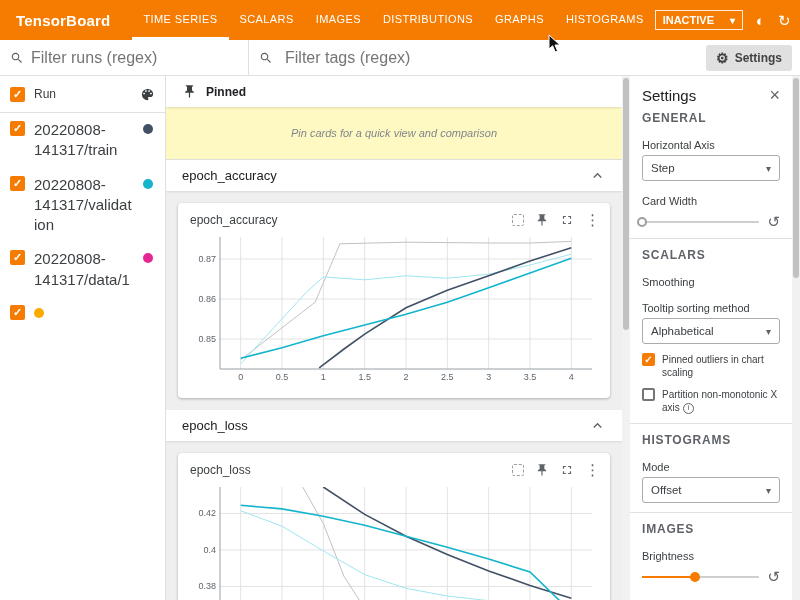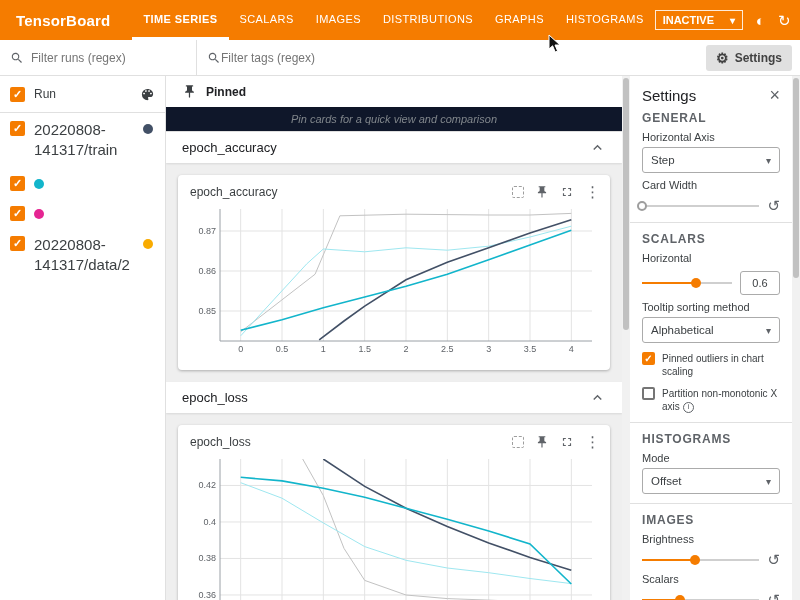--- a/index.html
+++ b/index.html
@@ -5,30 +5,30 @@
   *{margin:0;padding:0;box-sizing:border-box}
   html,body{width:800px;height:600px;overflow:hidden}
   body{font-family:"Liberation Sans",sans-serif;font-size:12px;color:#3c4043;background:#fff}
   .app{width:800px;height:600px;display:flex;flex-direction:column;position:relative}
 
   
   header{flex:0 0 40px;background:#f57c00;display:flex;align-items:center;color:#fff;padding:0 14px 0 16px}
   .logo{font-size:15px;font-weight:bold;margin-right:22px;letter-spacing:.2px}
   nav{display:flex;height:100%}
   .nav-item{display:flex;align-items:center;padding:0 11px;font-size:11px;letter-spacing:.4px;border-bottom:3px solid transparent;cursor:pointer;white-space:nowrap}
-  .nav-item.active{border-bottom-color:#fff;font-weight:bold}
+  .nav-item.active{border-bottom-color:#fff;font-weight:normal}
   .header-right{margin-left:auto;display:flex;align-items:center;gap:13px}
   .status-select{border:1px solid rgba(255,255,255,.85);padding:3px 7px;font-size:11px;font-weight:bold;display:flex;align-items:center;gap:16px;cursor:pointer}
   .hicon{font-size:15px;line-height:1;cursor:pointer}
 
   
   .toolbar{flex:0 0 36px;display:flex;background:#fff;border-bottom:1px solid #e0e0e0;align-items:stretch}
   .toolbar-left{flex:0 0 166px;border-right:1px solid #e0e0e0;display:flex;align-items:center;gap:7px;padding:0 10px}
-  .toolbar-main{flex:1;display:flex;align-items:center;gap:0;padding:0 10px;min-width:0}
-  .filter-input{border:none;outline:none;background:transparent;font-size:12px;color:#5f6368;flex:1;min-width:0;font-family:"Liberation Sans",sans-serif}
+  .toolbar-main{flex:1;display:flex;align-items:center;gap:12px;padding:0 10px;min-width:0}
+  .filter-input{border:none;outline:none;background:transparent;font-size:16px;color:#5f6368;flex:1;min-width:0;font-family:"Liberation Sans",sans-serif}
   .chips{display:flex;gap:6px;align-items:center}
   .chip{border:1px solid #dadce0;border-radius:4px;padding:3px 10px;font-size:11px;background:#fff;cursor:pointer;white-space:nowrap}
   .chip.selected{background:#e1e3e6;border-color:#cdd1d6}
   .toolbar-right{flex:0 0 104px;display:flex;align-items:center;justify-content:flex-end;padding-right:8px}
   .settings-btn{background:#e0e0e0;border-radius:3px;padding:5px 10px;display:flex;align-items:center;gap:6px;font-size:12px;font-weight:bold;color:#424242;cursor:pointer;white-space:nowrap}
 
   
   .body{flex:1;display:flex;min-height:0}
 
   .sidebar{flex:0 0 166px;background:#fff;border-right:1px solid #e0e0e0;overflow:hidden}
@@ -37,42 +37,42 @@
   .run-item{display:flex;align-items:flex-start;gap:9px;padding:7px 10px}
   .run-label{width:100px;font-size:15px;line-height:1.35;word-wrap:break-word;color:#3c4043}
   .run-dot{width:10px;height:10px;border-radius:50%;margin-top:4px;flex:0 0 10px}
   .cb{width:15px;height:15px;border-radius:2px;flex:0 0 15px;display:flex;align-items:center;justify-content:center;cursor:pointer;margin-top:1px}
   .cb.checked{background:#f57c00;color:#fff;font-size:11px;font-weight:bold}
   .cb.unchecked{border:2px solid #757575;background:#fff}
 
   .main{flex:1;min-width:0;background:#efefef;display:flex;flex-direction:column;overflow:hidden}
   .pinned-bar{background:#fff;display:flex;align-items:center;gap:9px;padding:8px 16px;box-shadow:0 1px 2px rgba(0,0,0,.12);position:relative;z-index:2}
   .pinned-title{font-weight:bold;font-size:12px;color:#202124}
-  .hint{background:#0f172a;text-align:center;font-style:italic;color:#80868b;font-size:11px;padding:6px 0;border-bottom:1px solid #e0e0e0}
+  .hint{background:#fef9c3;text-align:center;font-style:italic;color:#80868b;font-size:11px;padding:20px 0;border-bottom:1px solid #e0e0e0}
   .section-header{background:#fff;display:flex;align-items:center;justify-content:space-between;padding:7px 16px;box-shadow:0 1px 2px rgba(0,0,0,.10);position:relative;z-index:1;cursor:pointer}
   .section-title{font-size:13px;color:#202124}
   .card-area{padding:12px;background:#efefef}
   .card{background:#fff;border-radius:4px;box-shadow:0 1px 3px rgba(0,0,0,.28);padding:4px 8px 8px 8px}
   .card-head{display:flex;align-items:center;justify-content:space-between;padding:4px 2px 2px 4px}
   .card-title{font-size:12px;color:#3c4043}
   .card-icons{display:flex;gap:11px;align-items:center;color:#5f6368}
   .dash-box{width:12px;height:12px;border:1px dashed #9e9e9e;border-radius:2px}
   .kebab{font-size:15px;color:#5f6368;cursor:pointer}
   .chart text{font-family:"Liberation Sans",sans-serif;font-size:9px;fill:#5f6368}
 
   .vscroll{flex:0 0 8px;background:#f1f1f1;position:relative}
   .vscroll .thumb{position:absolute;left:1px;width:6px;background:#c1c1c1;border-radius:3px;cursor:pointer}
 
   
   .settings{flex:0 0 162px;background:#fff;padding:10px 12px;overflow:hidden;font-size:12px}
   .settings-head{display:flex;align-items:center;justify-content:space-between;margin-bottom:6px}
   .settings-title{font-size:15px;color:#202124}
   .close{font-size:18px;color:#5f6368;cursor:pointer;line-height:1}
   .sec-heading{font-size:12px;font-weight:bold;color:#5f6368;letter-spacing:.8px;margin:7px 0 6px}
-  .ctl-label{font-size:11px;color:#3c4043;margin:6px 0 4px}
+  .ctl-label{font-size:11px;color:#3c4043;margin:14px 0 4px}
   .select{border:1px solid #ababab;border-radius:3px;height:26px;display:flex;align-items:center;justify-content:space-between;padding:0 8px;margin-bottom:4px;cursor:pointer;background:#fff;font-size:11.5px}
   .caret{color:#5f6368;font-size:10px}
   .slider-row{display:flex;align-items:center;gap:8px;margin:7px 0 4px}
   .slider{position:relative;flex:1;height:12px;cursor:pointer}
   .slider .track{position:absolute;top:5px;left:0;right:0;height:2px;background:#cfcfcf}
   .slider .fill{position:absolute;top:5px;left:0;height:2px;background:#f57c00}
   .slider .thumb{position:absolute;top:1px;width:10px;height:10px;border-radius:50%;background:#f57c00;transform:translateX(-50%)}
   .slider.zero .thumb{background:#fff;border:2px solid #9e9e9e}
   .reset{color:#5f6368;font-size:15px;cursor:pointer;line-height:1}
   .value-box{border:1px solid #ababab;border-radius:3px;width:40px;height:24px;font-size:11px;text-align:center;color:#3c4043;font-family:"Liberation Sans",sans-serif}
@@ -147,33 +147,34 @@
         <span class="cb checked">
             <span>✓</span>
           </span>
         <span class="run-label">20220808-141317/train</span>
         <span class="run-dot" style="background: rgb(66, 80, 102);"></span>
       </div>
       <div class="run-item">
         <span class="cb checked">
             <span>✓</span>
           </span>
+        <span class="run-label">20220808-141317/validation</span>
         <span class="run-dot" style="background: rgb(18, 181, 203);"></span>
       </div>
       <div class="run-item">
         <span class="cb checked">
             <span>✓</span>
           </span>
+        <span class="run-label">20220808-141317/data/1</span>
         <span class="run-dot" style="background: rgb(229, 37, 146);"></span>
       </div>
       <div class="run-item">
         <span class="cb checked">
             <span>✓</span>
           </span>
-        <span class="run-label">20220808-141317/data/2</span>
         <span class="run-dot" style="background: rgb(249, 171, 0);"></span>
       </div>
     </aside>
 
     <div class="main">
       <div class="pinned-bar">
         <svg viewBox="0 0 24 24" width="15" height="15" fill="#3c4043">
             <path d="M16 9V4h1c.55 0 1-.45 1-1s-.45-1-1-1H7c-.55 0-1 .45-1 1s.45 1 1 1h1v5c0 1.66-1.34 3-3 3v2h5.97v7l1 1 1-1v-7H19v-2c-1.66 0-3-1.34-3-3z"></path>
           </svg>
         <span class="pinned-title">Pinned</span>
@@ -331,29 +332,21 @@
           <div class="track"></div>
           <div class="fill" style="width: 0%;"></div>
           <div class="thumb" style="left: 0%;"></div>
         </div>
         <span class="reset">↺</span>
       </div>
 
       <hr class="divider">
 
       <div class="sec-heading">SCALARS</div>
-      <div class="ctl-label">Horizontal</div>
-      <div class="slider-row">
-        <div class="slider">
-          <div class="track"></div>
-          <div class="fill" style="width: 60%;"></div>
-          <div class="thumb" style="left: 60%;"></div>
-        </div>
-        <input class="value-box" value="0.6" style="">
-      </div>
+      <div class="ctl-label">Smoothing</div>
       <div class="ctl-label">Tooltip sorting method</div>
       <div class="select">
         <span>Alphabetical</span>
         <span class="caret">▾</span>
       </div>
       <div class="check-row">
         <span class="cb checked">
             <span>✓</span>
           </span>
         <span class="check-label">Pinned outliers in chart scaling</span>

